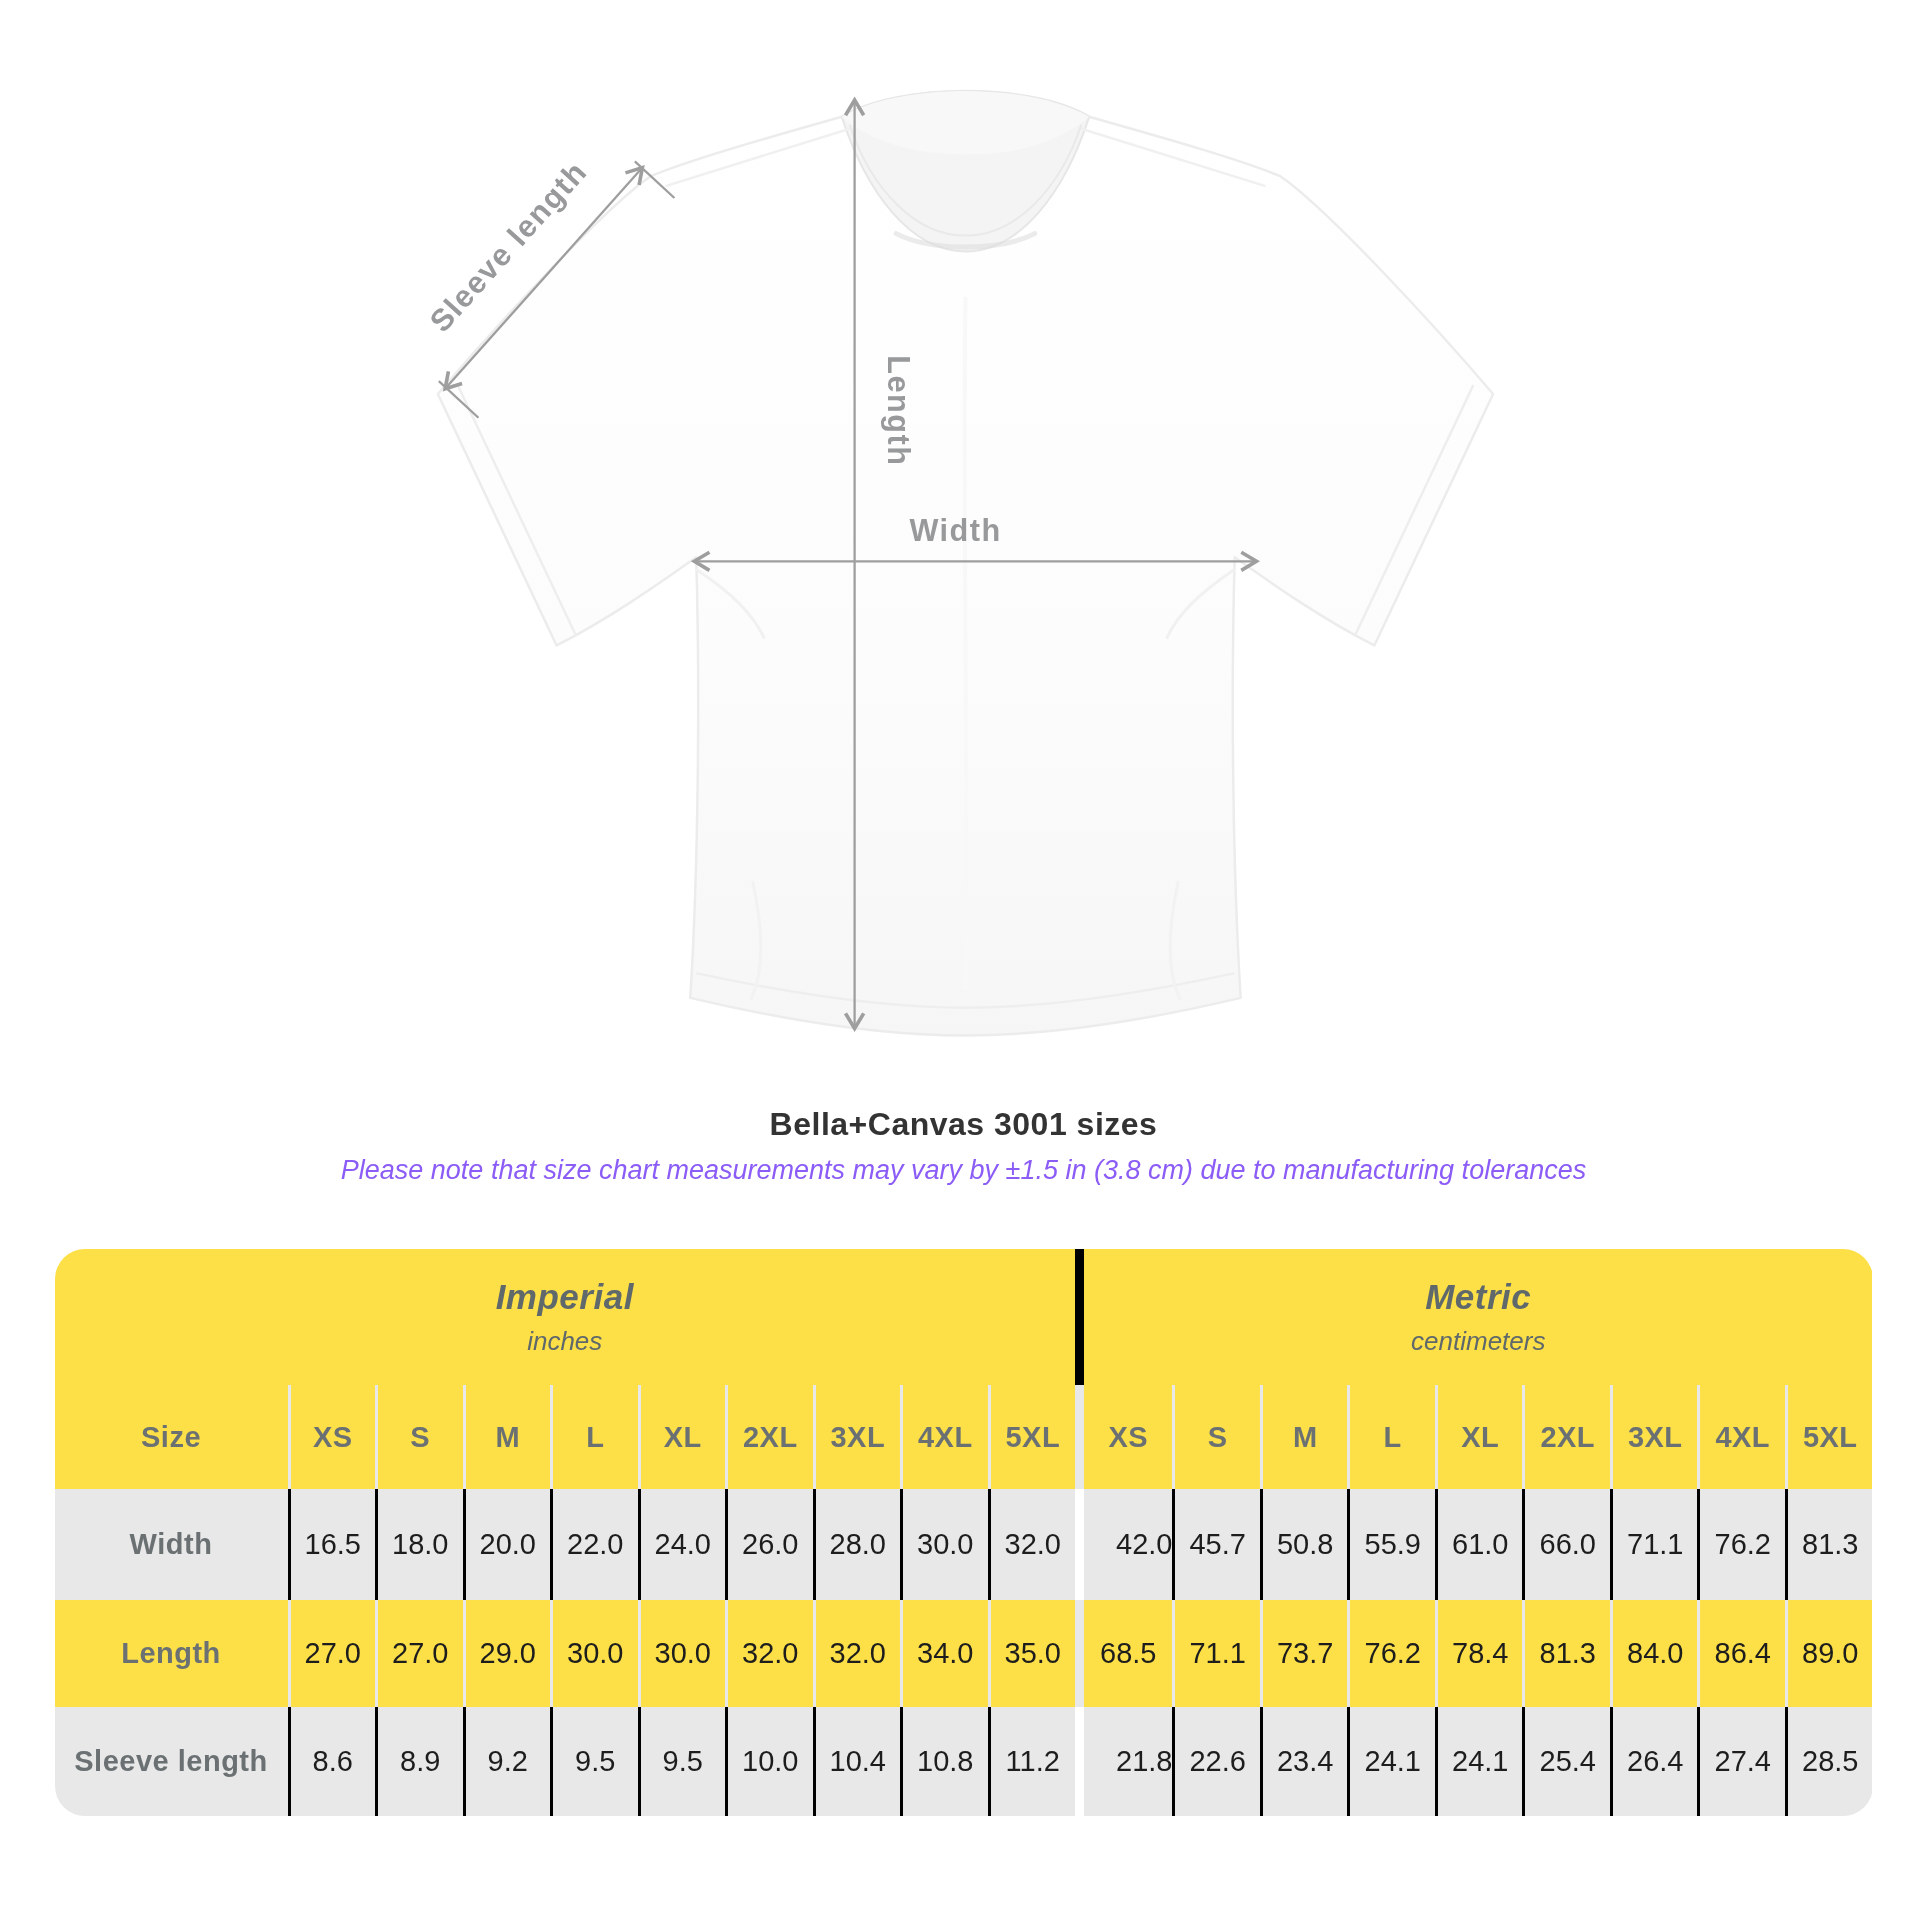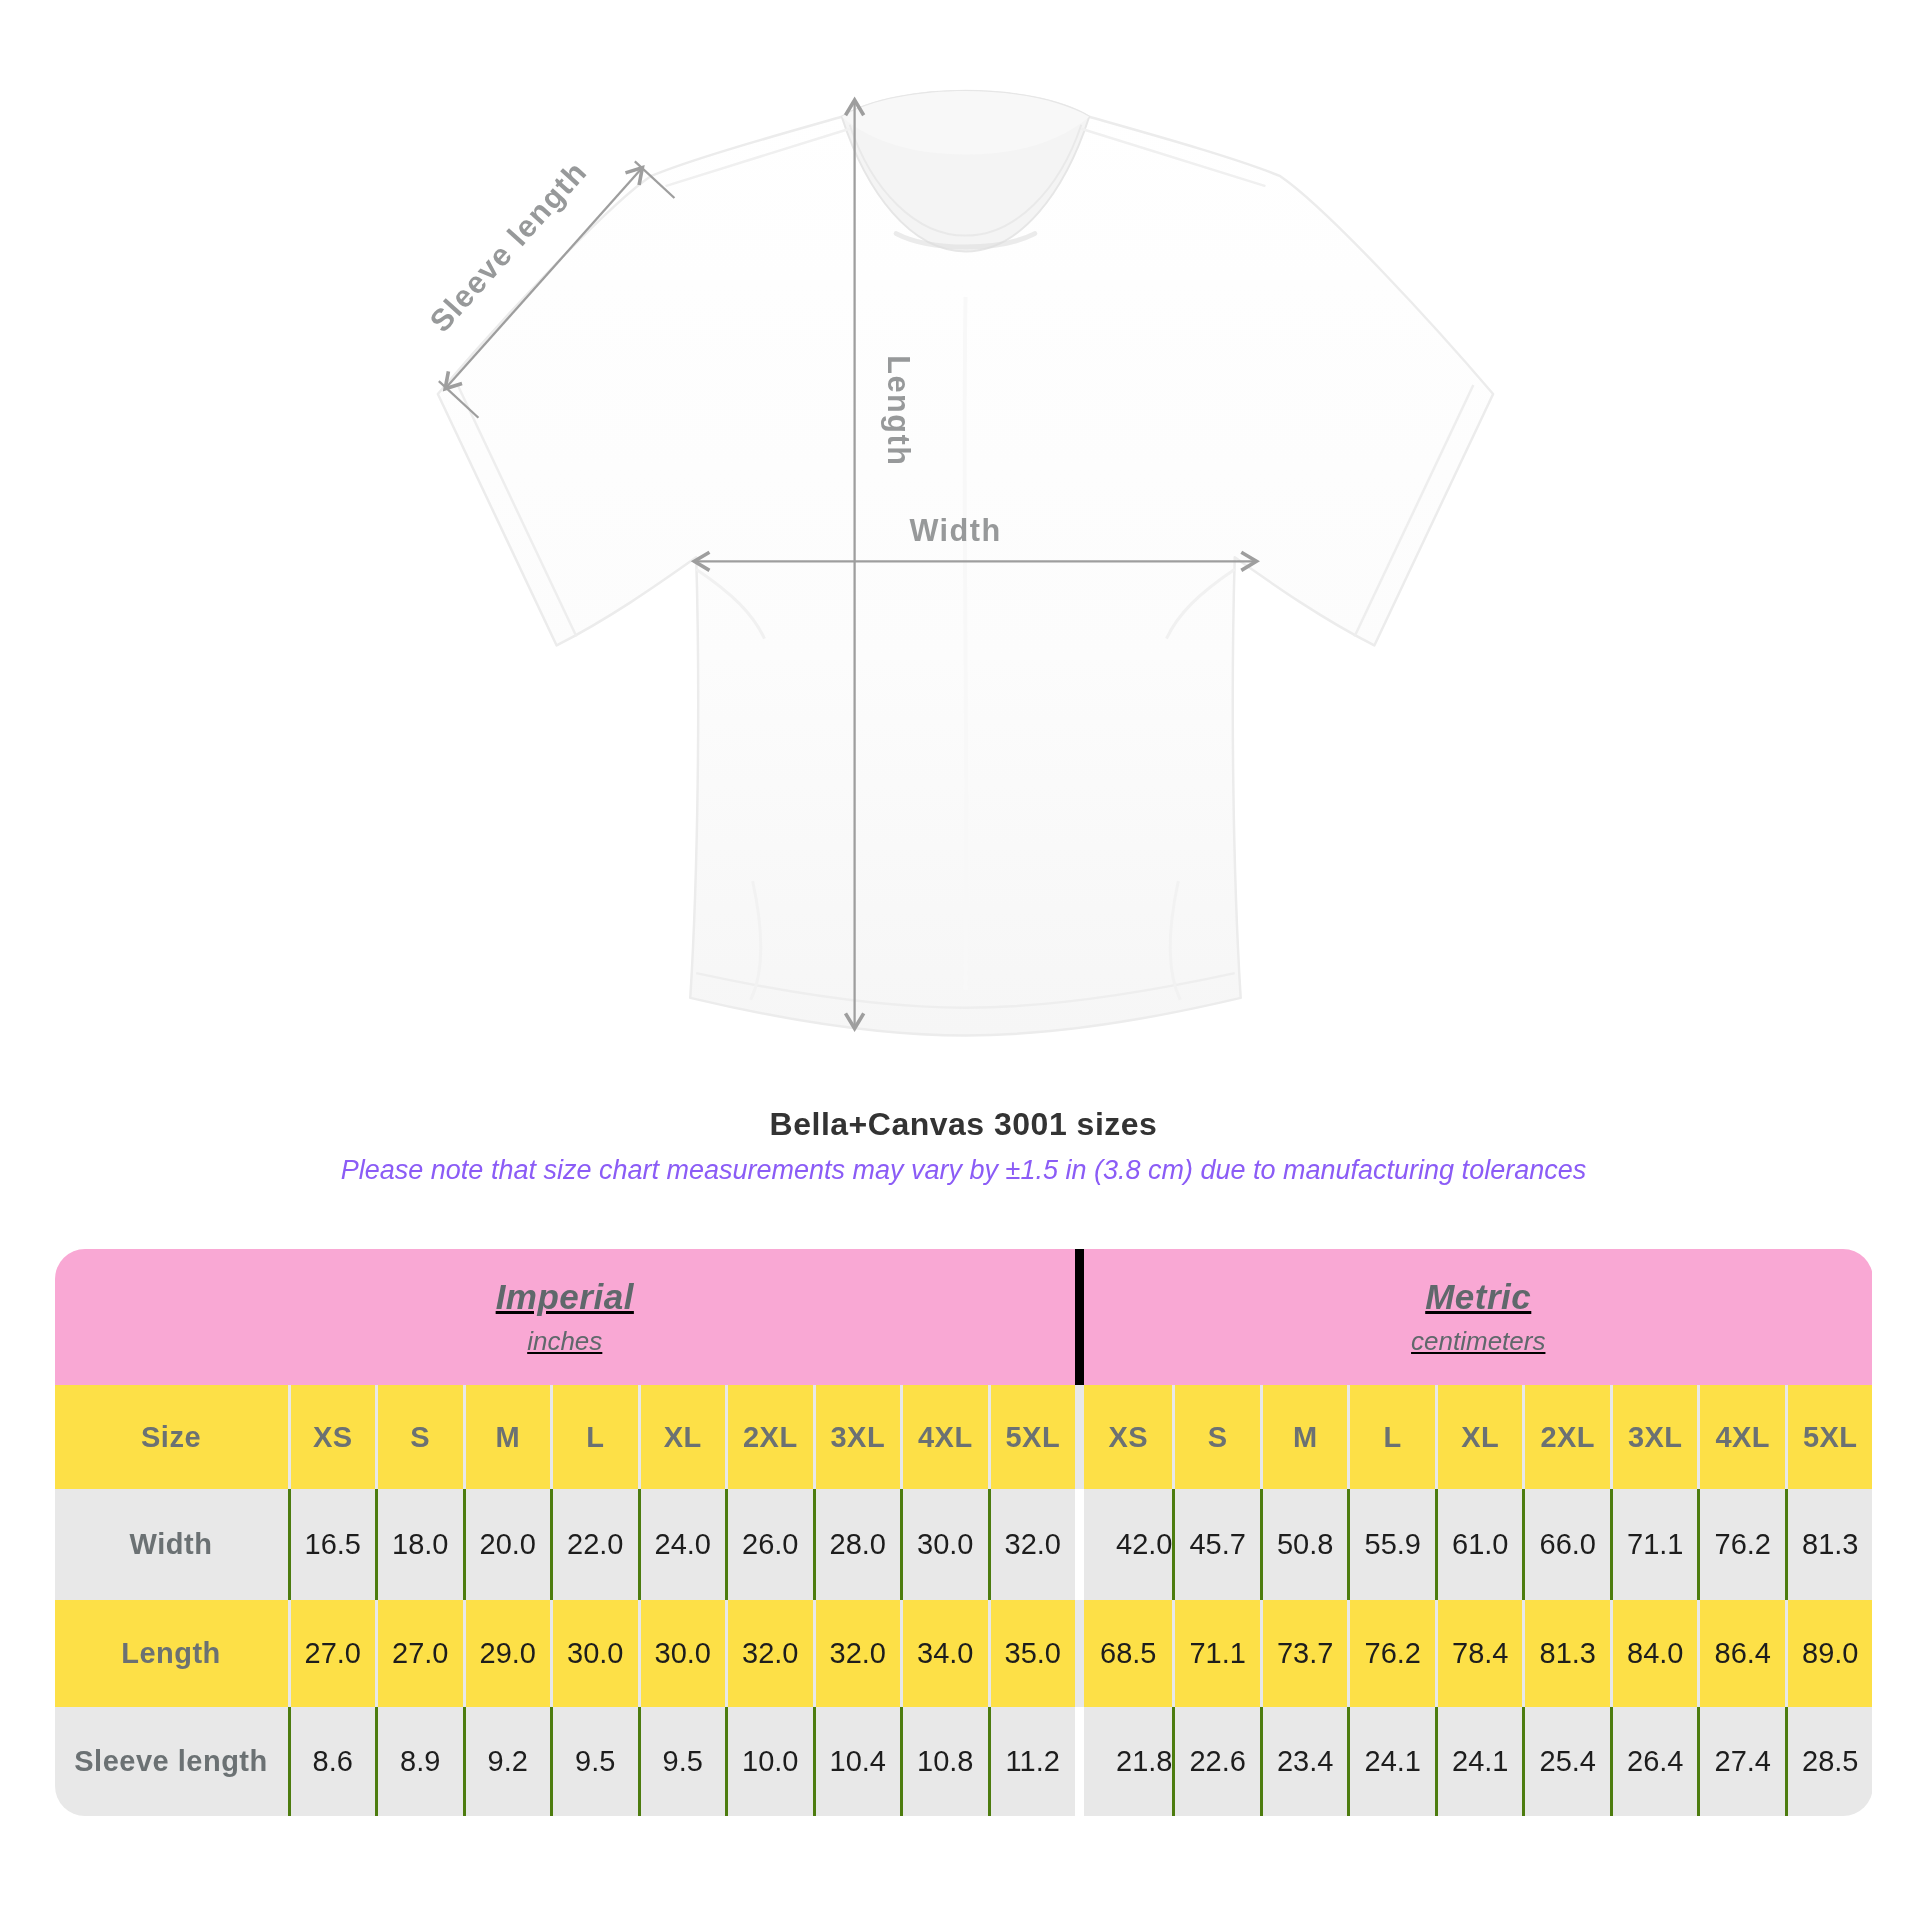--- a/index.html
+++ b/index.html
@@ -44,37 +44,36 @@
     border-radius:30px;
     overflow:hidden;
   }
   .cell{
     display:flex;
     align-items:center;
     justify-content:center;
     box-sizing:border-box;
   }
   .band{
-    background:#f9a8d4;
+    background:#fde047;
     flex-direction:column;
     grid-column:span 10;
-    text-decoration:underline;
   }
   .band.metric-side{grid-column:span 9;border-left:9px solid #000000;}
   .section-label{
     font-size:35px;font-weight:bold;font-style:italic;color:#5f686b;
     letter-spacing:0.5px;
   }
   .section-sub{
     font-size:26px;font-style:italic;color:#5f686b;margin-top:9px;
   }
   .g{background:#e8e8e8;}          
   .w{background:#fde047;}          
   .w.sep{border-left:3px solid #e8e8e8;}
-  .g.sep{border-left:3px solid #4d7c0f;}
+  .g.sep{border-left:3px solid #000000;}
   .w.sep-wide{border-left:9px solid #e8e8e8;}
   .g.sep-wide{border-left:9px solid #ffffff;padding-left:32px;}
   .head-txt{font-size:29px;font-weight:bold;color:#6b7173;letter-spacing:0.5px;}
   .row-label{font-size:29px;font-weight:bold;color:#6b7173;letter-spacing:0.5px;}
   .val{font-size:29px;color:#1d1d1d;}
 </style>
 </head>
 <body>
 
 <div class="diagram-wrap">

